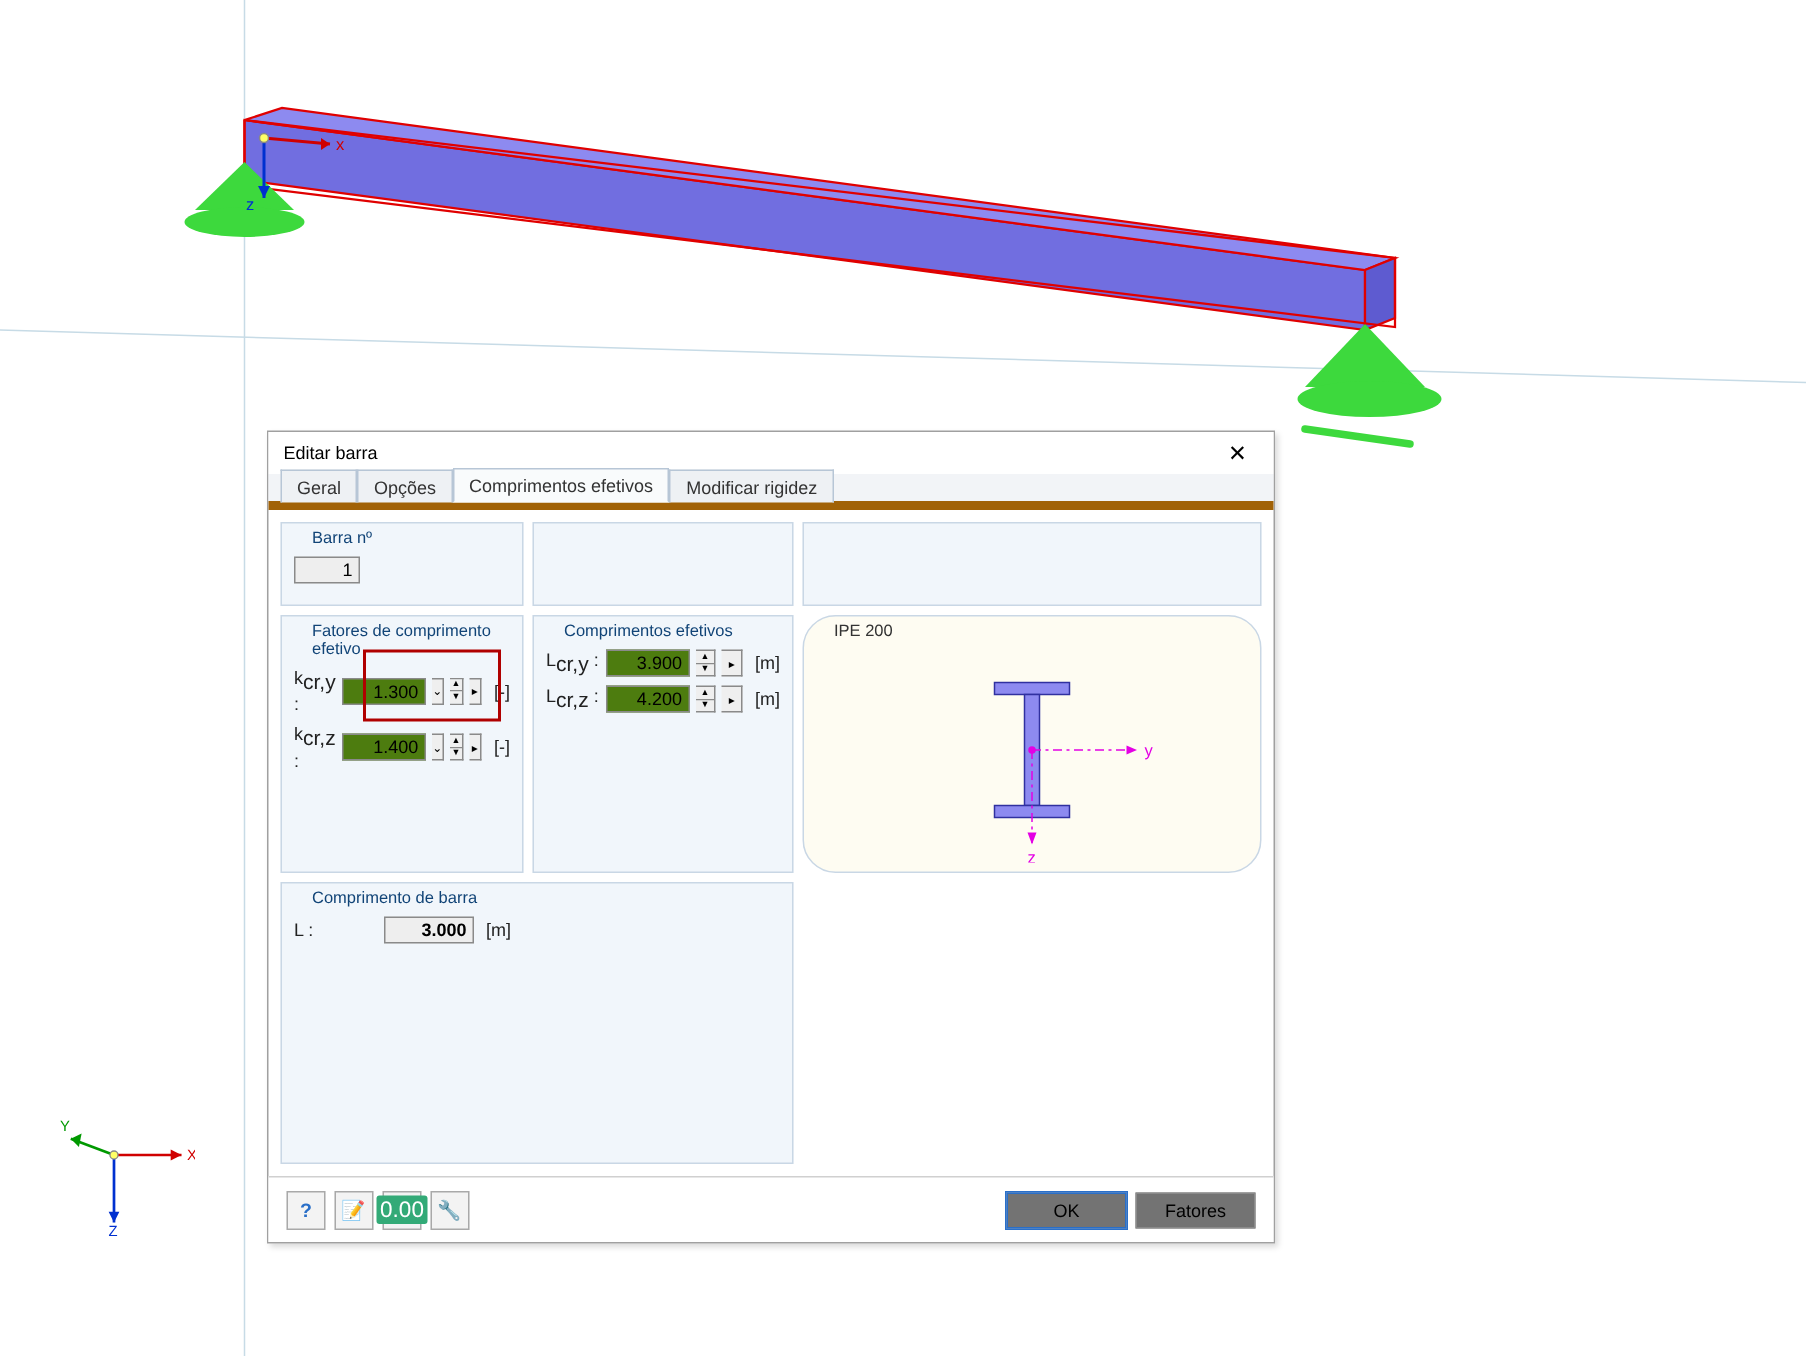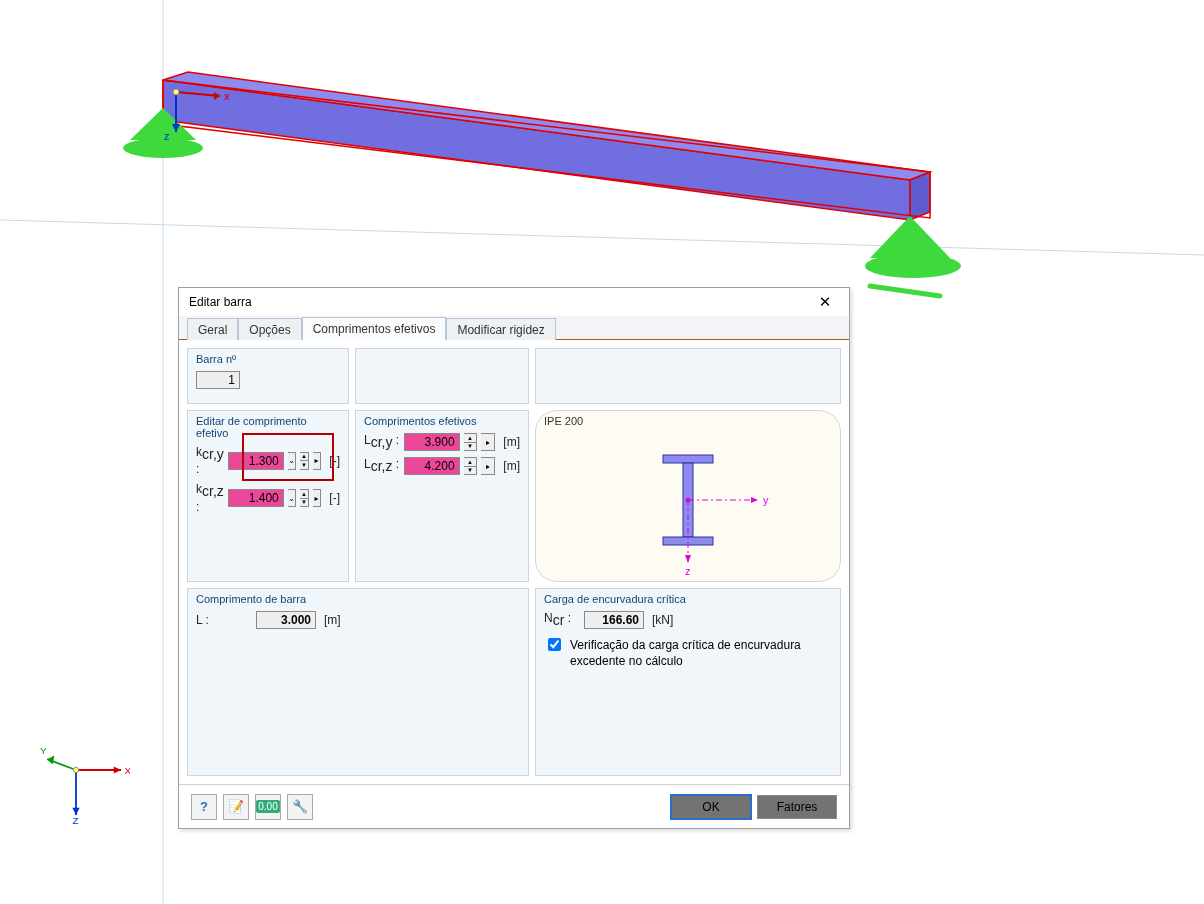--- a/index.html
+++ b/index.html
@@ -47,21 +47,21 @@
     width: 36px; height: 22px;
     display:flex;align-items:center;justify-content:center;
     font-size: 15px;
     cursor: pointer;
   }
   .tabs {
     display: flex;
     align-items: flex-end;
     height: 24px;
     padding-left: 8px;
-    border-bottom: 1px solid #a16207;
+    border-bottom: 6px solid #a16207;
     background:#f2f4f7;
   }
   .tab {
     padding: 4px 10px 3px;
     border: 1px solid #b7c6d6;
     border-bottom: none;
     background: #eef1f4;
     color: #333;
     margin-right: 0;
     cursor: pointer;
@@ -83,21 +83,21 @@
   }
   .groupbox {
     border: 1px solid #c9d7e5;
     background: #f1f6fb;
     padding: 6px 8px 8px;
     position: relative;
   }
   .groupbox > .legend {
     font-size: 11px;
     color: #114477;
-    margin: -2px 0 6px 0;
+    margin: -2px 0 6px 12px;
   }
   .gb-barra-n { grid-column: 1; grid-row: 1; }
   .gb-spacer1 { grid-column: 2; grid-row: 1; }
   .gb-spacer2 { grid-column: 3; grid-row: 1; }
   .gb-fatores { grid-column: 1; grid-row: 2; }
   .gb-compr   { grid-column: 2; grid-row: 2; }
   .gb-profile { grid-column: 3; grid-row: 2; background:#fefcf2;border-radius:22px;}
   .gb-comprbar{ grid-column: 1 / span 2; grid-row: 3; }
   .gb-carga   { grid-column: 3; grid-row: 3; }
 
@@ -105,21 +105,21 @@
     display: flex;
     align-items: center;
     margin-bottom: 6px;
     gap: 4px;
   }
   .field-row .lbl { width: 36px; color:#222;}
   .num-input {
     width: 56px;
     height: 18px;
     border: 1px solid #8a8a8a;
-    background: #ec4899;
+    background: #4d7c0f;
     text-align: right;
     padding-right: 4px;
     font: inherit;
   }
   .num-input.small { width: 44px; }
   .num-input.med { width: 60px; font-weight: bold; }
   .spinner {
     display:flex;flex-direction:column;
     border:1px solid #8a8a8a;border-left:none;
     height:18px;width:14px;
@@ -235,21 +235,21 @@
   <div class="dialog-body">
 
     <div class="groupbox gb-barra-n">
       <div class="legend">Barra nº</div>
       <input class="num-input small" readonly="" style="background: rgb(238, 238, 238);" value="1">
     </div>
     <div class="groupbox gb-spacer1"></div>
     <div class="groupbox gb-spacer2"></div>
 
     <div class="groupbox gb-fatores">
-      <div class="legend">Editar de comprimento efetivo</div>
+      <div class="legend">Fatores de comprimento efetivo</div>
       <div class="field-row">
         <span class="lbl">k<sub>cr,y</sub> :</span>
         <input class="num-input" value="1.300" style="">
         <div class="mini-btn">
             <span>⌄</span>
           </div>
         <div class="spinner">
             <div>▲</div>
             <div>▼</div>
           </div>
@@ -328,44 +328,32 @@
     <div class="groupbox gb-comprbar">
       <div class="legend">Comprimento de barra</div>
       <div class="field-row">
         <span class="lbl" style="width:20px;">L :</span>
         <span style="width:32px;"></span>
         <input class="num-input med" readonly="" style="background: rgb(238, 238, 238);" value="3.000">
         <span class="unit">[m]</span>
       </div>
     </div>
 
-    <div class="groupbox gb-carga">
-      <div class="legend">Carga de encurvadura crítica</div>
-      <div class="field-row">
-        <span class="lbl">N<sub>cr</sub> :</span>
-        <input class="num-input med" readonly="" style="background: rgb(238, 238, 238);" value="166.60">
-        <span class="unit">[kN]</span>
-      </div>
-      <div class="chk-row">
-        <input type="checkbox" checked="" style="">
-        <label>Verificação da carga crítica de encurvadura excedente no cálculo</label>
-      </div>
-    </div>
 
   </div>
 
   <div class="footer">
     <div class="icon-btn">
         <span style="color:#2a6fc8;font-weight:bold;">?</span>
       </div>
     <div class="icon-btn">
         <span>📝</span>
       </div>
     <div class="icon-btn">
-        <span style="font-size:10px;background:#3a7;color:#fff;padding:1px 2px;border-radius:2px;">0.00</span>
+        <span style="font-size:15px;background:#3a7;color:#fff;padding:1px 2px;border-radius:2px;">0.00</span>
       </div>
     <div class="icon-btn">
         <span>🔧</span>
       </div>
     <div class="spacer"></div>
     <button class="btn primary">OK</button>
     <button class="btn">Fatores</button>
   </div>
 </div>
 

